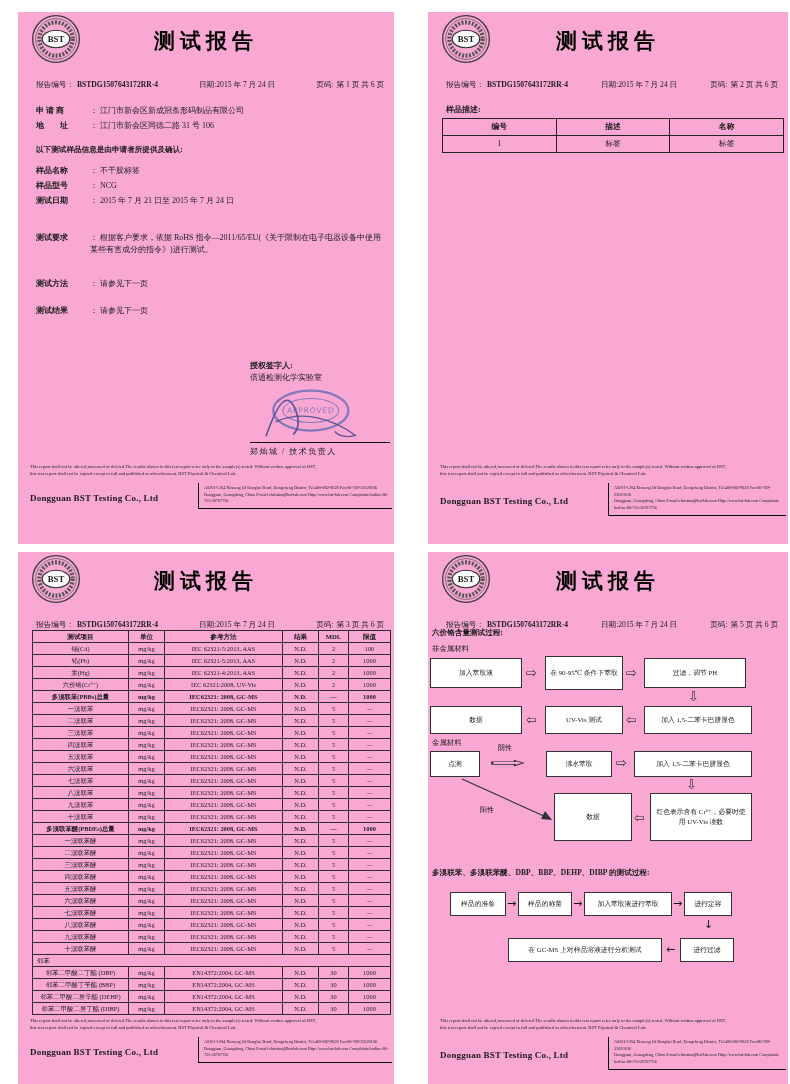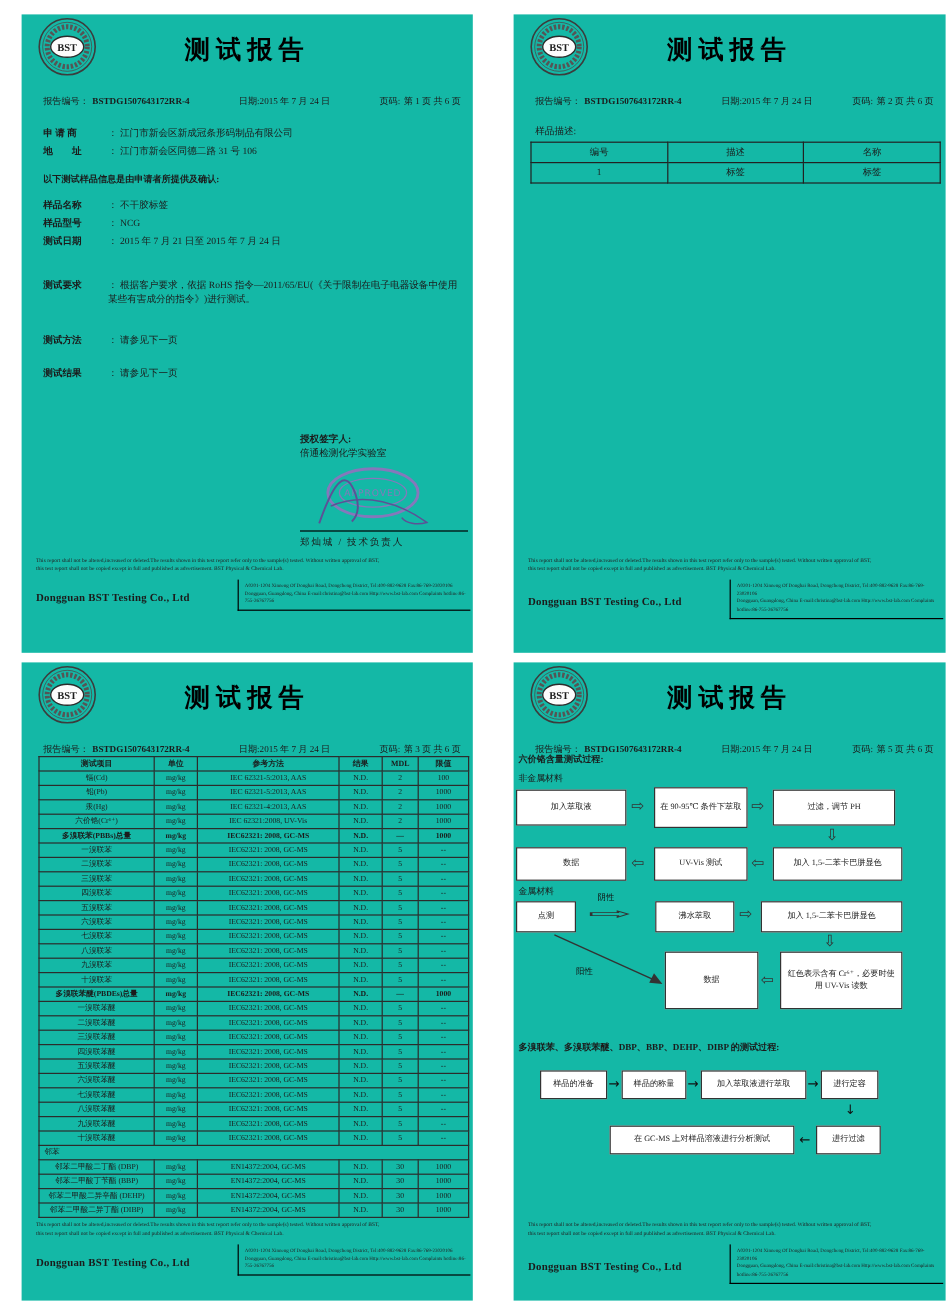--- a/index.html
+++ b/index.html
@@ -1,18 +1,18 @@
 <!DOCTYPE html>
 <html><head>
 <meta charset="utf-8">
 <style>
   *{margin:0;padding:0;box-sizing:border-box}
   html,body{width:790px;height:1084px}
   body{background:#ffffff;font-family:"Liberation Serif","DejaVu Serif",serif;color:#1b1b1b;position:relative;overflow:hidden}
-  .page{position:absolute;background:#14b8a6}
+  .page{position:absolute;background:#f9a8d4}
   #p1{left:18px;top:12px;width:376px;height:532px}
   #p2{left:428px;top:12px;width:360px;height:532px}
   #p3{left:18px;top:552px;width:376px;height:532px}
   #p5{left:428px;top:552px;width:360px;height:532px}
 
   .hdr{position:relative;height:56px}
   .logo{position:absolute;left:13px;top:2px;width:50px;height:50px}
   .title{text-align:center;font-weight:bold;font-size:21px;letter-spacing:5px;padding-top:15px;color:#000}
   .meta{display:flex;justify-content:space-between;align-items:baseline;font-size:7.6px;margin:12px 10px 0 18px;white-space:nowrap}
   .meta b{font-weight:bold}
@@ -35,24 +35,24 @@
   .signer{margin-top:3px;letter-spacing:1.5px}
 
   .pfooter{position:absolute;left:12px;right:2px;top:452px}
   #p3 .pfooter,#p5 .pfooter{top:466px}
   .disc{font-size:4.6px;line-height:1.5;color:#222}
   .corow{display:flex;margin-top:5px;align-items:center}
   .coname{font-weight:bold;font-size:9px;width:168px;padding-top:4px;letter-spacing:.2px}
   .addr{flex:1;font-size:4.2px;line-height:1.6;border-left:1px solid #000;border-bottom:1px solid #000;padding:2px 0 3px 5px;color:#222}
 
   
-  .sectitle{font-size:8px;font-weight:normal;margin:14px 0 3px 18px}
+  .sectitle{font-size:8px;font-weight:bold;margin:14px 0 3px 18px}
   .dtable{border-collapse:collapse;width:342px;margin-left:14px;font-size:7.8px;table-layout:fixed}
   .dtable th,.dtable td{border:1px solid #222;text-align:center;padding:3px 2px;line-height:1.3}
-  .dtable th{font-weight:normal}
+  .dtable th{font-weight:bold}
 
   
   #p3 .sectitle{margin:14px 0 3px 16px}
   .rtable{border-collapse:collapse;width:358px;margin-left:14px;font-size:6.4px;table-layout:fixed}
   .rtable th,.rtable td{border:1px solid #2c2c2c;text-align:center;padding:1.5px 1px;line-height:1.25;overflow:hidden}
   .rtable th{font-weight:bold;font-size:6.6px}
   .boldrow td{font-weight:bold}
   .seccell{text-align:left !important;padding-left:4px !important}
 
   

